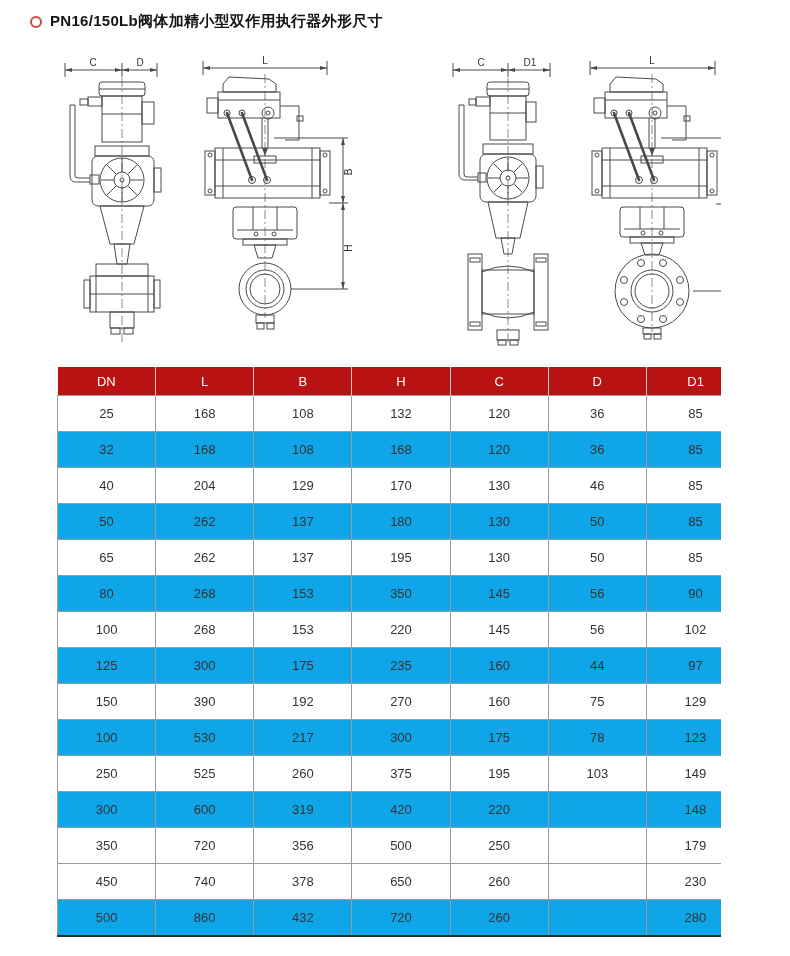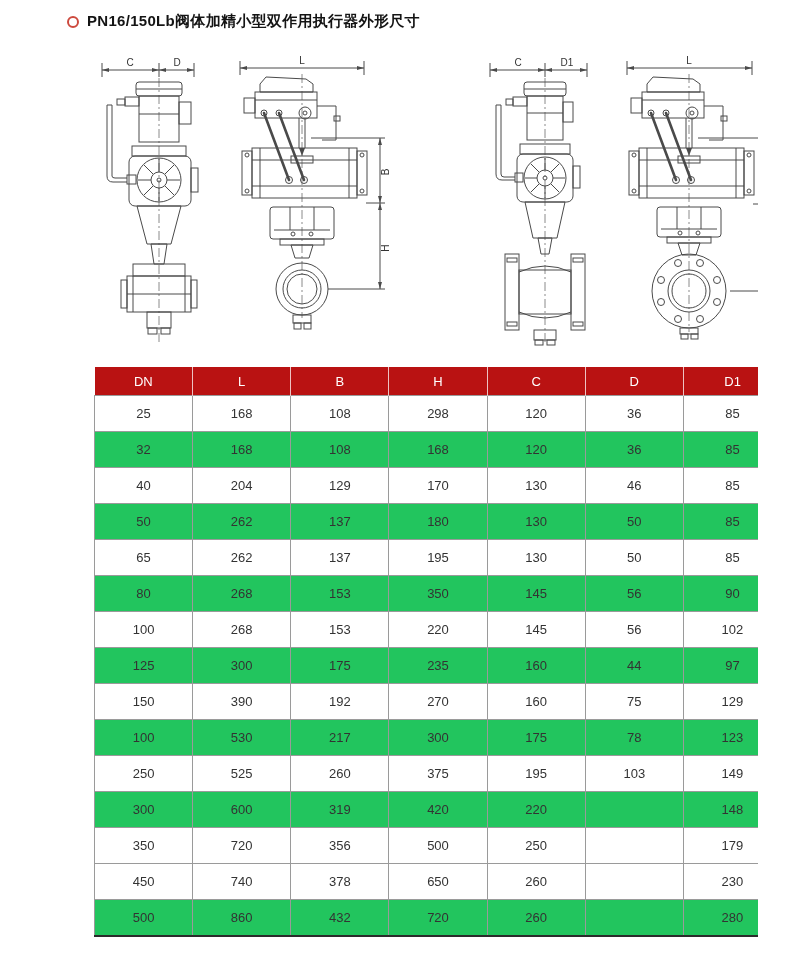--- a/index.html
+++ b/index.html
@@ -1,17 +1,17 @@
 <!DOCTYPE html>
 <html><head>
 <meta charset="utf-8">
 <style>
   html,body{margin:0;padding:0;background:#fff;}
   .page{position:relative;width:721px;height:956px;background:#fff;overflow:hidden;
-        font-family:"Liberation Sans",sans-serif;margin-left:37px;}
+        font-family:"Liberation Sans",sans-serif;}
   
   .title-row{position:absolute;left:30px;top:12px;display:flex;align-items:center;gap:8px;}
   .bullet{width:8px;height:8px;border:2.5px solid #cd4a3e;border-radius:50%;background:#fff;flex:0 0 auto;}
   .title{font-size:15px;font-weight:bold;color:#141414;letter-spacing:.3px;}
   
   svg.drawing{position:absolute;overflow:visible;}
   svg.drawing line,svg.drawing rect,svg.drawing circle,svg.drawing path,
   svg.drawing polygon,svg.drawing polyline{stroke:#4a4a4a;fill:none;stroke-width:1;}
   svg.drawing .ar{fill:#4a4a4a;stroke:none;}
   svg.drawing .cl{stroke:#8a8a8a;stroke-dasharray:9 3 2 3;}
@@ -20,21 +20,21 @@
   #dwgA{left:50px;top:58px;}   #dwgB{left:196px;top:56px;}
   #dwgC{left:446px;top:58px;}  #dwgD{left:583px;top:56px;}
   
   table.dims{position:absolute;left:57px;top:367px;width:688px;border-collapse:collapse;
              table-layout:fixed;border-bottom:2px solid #2b2b2b;}
   table.dims th{background:#b91212;color:#fff;font-size:13px;font-weight:normal;height:26px;
                 border-right:1px solid rgba(255,255,255,.75);text-align:center;}
   table.dims th:last-child{border-right:none;}
   table.dims td{height:33px;text-align:center;font-size:13px;color:#333;
                 border:1px solid #9a9a9a;background:#fff;}
-  table.dims tr.alt td{background:#22c55e;}
+  table.dims tr.alt td{background:#0ea5e9;}
 </style>
 </head>
 <body>
 
 <div class="page">
 
   <div class="title-row">
     <span class="bullet"></span>
     <span class="title">PN16/150Lb阀体加精小型双作用执行器外形尺寸</span>
   </div>
@@ -288,21 +288,21 @@
         <th>C</th>
         <th>D</th>
         <th>D1</th>
       </tr>
     </thead>
     <tbody>
         <tr>
           <td>25</td>
           <td>168</td>
           <td>108</td>
-          <td>298</td>
+          <td>132</td>
           <td>120</td>
           <td>36</td>
           <td>85</td>
         </tr>
         <tr class="alt">
           <td>32</td>
           <td>168</td>
           <td>108</td>
           <td>168</td>
           <td>120</td>

